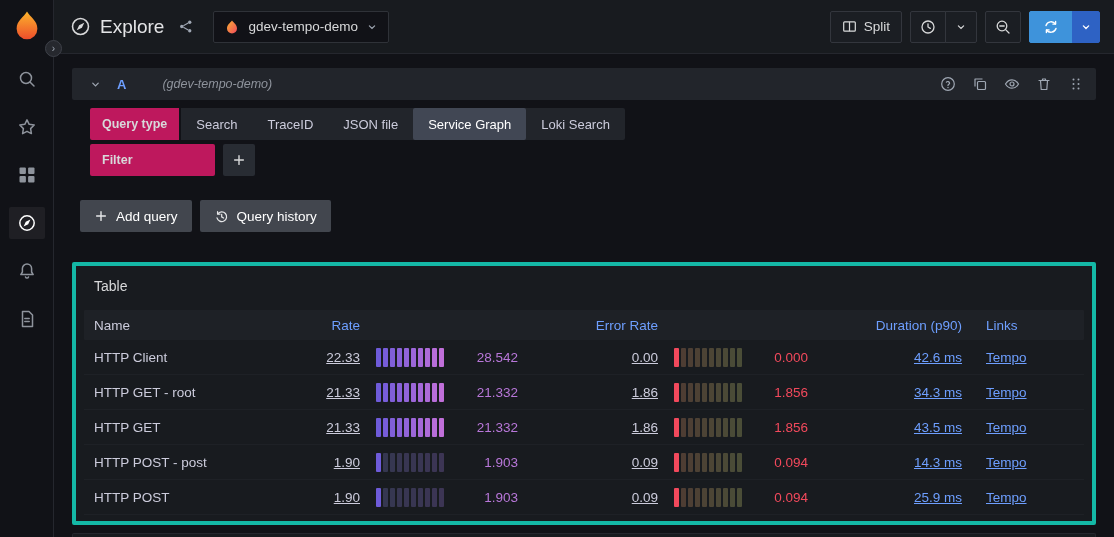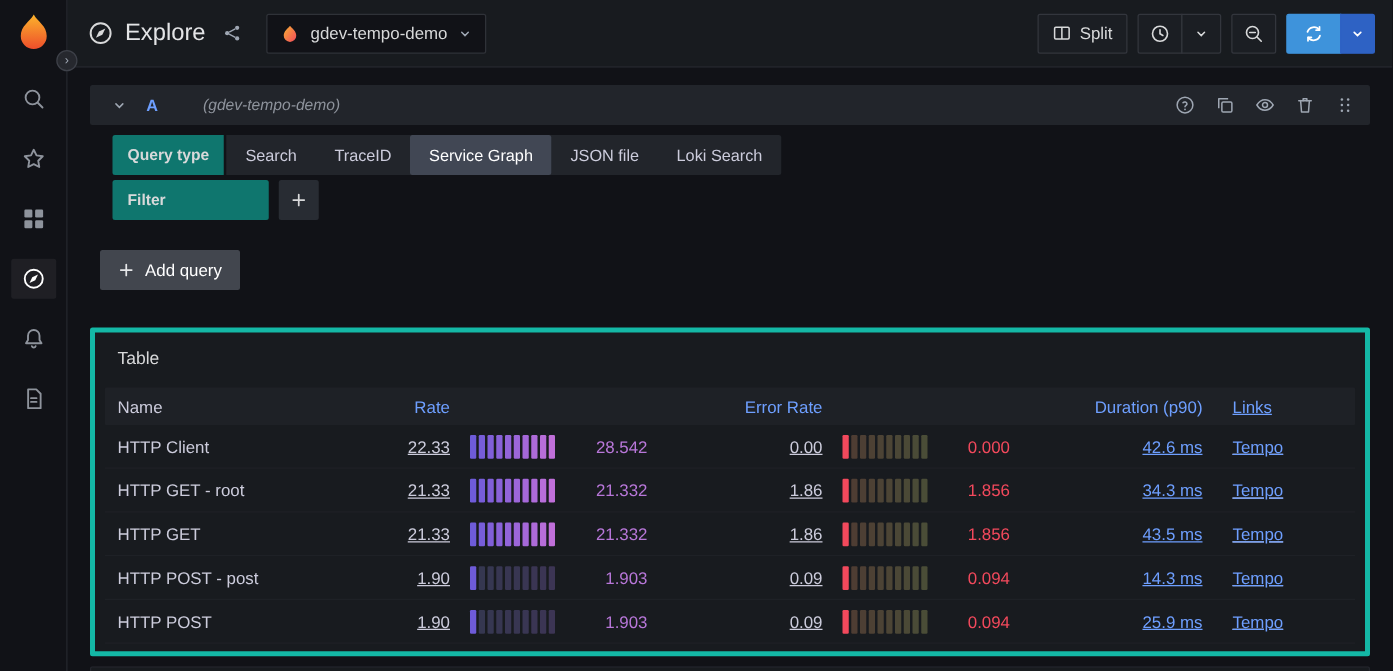--- a/index.html
+++ b/index.html
@@ -77,21 +77,21 @@
   }
   .collapse-btn { background: none; border: none; color: #9fa7b3; cursor: pointer; padding: 2px; }
   .refid { margin-left: 14px; color: #6E9FFF; font-weight: 700; font-size: 13px; }
   .ds-hint { margin-left: 36px; font-style: italic; color: #8e939c; font-size: 12.5px; }
   .qh-icons { margin-left: auto; display: flex; align-items: center; gap: 16px; }
   .qh-icon-btn { background: none; border: none; color: #9fa7b3; cursor: pointer; padding: 0; }
 
   .query-body { padding: 4px 0 0 18px; }
   .q-row { display: flex; align-items: center; margin-top: 4px; }
   .inline-label {
-    background: #0f766e; padding: 0 12px; height: 32px;
+    background: #be185d; padding: 0 12px; height: 32px;
     display: flex; align-items: center;
     font-weight: 700; font-size: 12.5px; color: #d8d9da;
     border-radius: 2px 0 0 2px;
   }
   .filter-label { width: 125px; border-radius: 2px; }
   .chips { display: flex; background: #22252b; margin-left: 2px; border-radius: 0 2px 2px 0; }
   .qt-chip {
     height: 32px; padding: 0 15px; background: transparent; border: none;
     color: #CCCCDC; font-size: 13px; font-weight: 500; cursor: pointer; border-radius: 2px;
   }
@@ -125,21 +125,21 @@
     align-items: center;
   }
   .tbl-header {
     height: 30px; background: #1e2126; border-radius: 1px;
     color: #6E9FFF; font-weight: 500; font-size: 13.5px;
   }
   .tbl-row { height: 35px; box-shadow: inset 0 -1px 0 #1e2126; font-size: 13.5px; }
   .cell { min-width: 0; }
   .c-name { padding-left: 10px; color: #CCCCDC; }
   .c-num { text-align: right; padding-right: 10px; }
-  .c-links { padding-left: 14px; text-decoration: underline; }
+  .c-links { padding-left: 14px; }
   .link-white { color: #CCCCDC; text-decoration: underline; cursor: pointer; }
   .link-blue { color: #6E9FFF; text-decoration: underline; cursor: pointer; }
 
   .gauge-cell { display: flex; align-items: center; padding-left: 6px; }
   .gauge { display: flex; gap: 2px; height: 19px; }
   .gauge-seg { width: 5px; border-radius: 1px; }
   .gauge-val { flex: 1; text-align: right; padding-right: 12px; }
   .rate-val { color: #B877D9; }
   .error-val { color: #F2495C; }
 
@@ -368,22 +368,22 @@
           </button>
         </span>
       </div>
 
       <div class="query-body">
         <div class="q-row">
           <span class="inline-label">Query type</span>
           <div class="chips">
               <button class="qt-chip">Search</button>
               <button class="qt-chip">TraceID</button>
+              <button class="qt-chip">JSON file</button>
               <button class="qt-chip selected">Service Graph</button>
-              <button class="qt-chip">JSON file</button>
               <button class="qt-chip">Loki Search</button>
             </div>
         </div>
         <div class="q-row">
           <span class="inline-label filter-label">Filter</span>
           <button class="plus-btn">
             <span>
               <svg width="14" height="14" viewBox="0 0 16 16" stroke="currentColor" stroke-width="1.6" fill="none" stroke-linecap="round">
                   <path d="M8 3v10M3 8h10"></path>
                 </svg>
@@ -394,20 +394,30 @@
     </section>
 
     <div class="actions">
       <button class="action-btn">
         <span class="a-icon">
           <svg width="14" height="14" viewBox="0 0 16 16" stroke="currentColor" stroke-width="1.6" fill="none" stroke-linecap="round">
               <path d="M8 3v10M3 8h10"></path>
             </svg>
           </span>
         <span>Add query</span>
+      </button>
+      <button class="action-btn">
+        <span class="a-icon">
+          <svg width="15" height="15" viewBox="0 0 16 16" stroke="currentColor" stroke-width="1.3" fill="none" stroke-linecap="round" stroke-linejoin="round">
+            <path d="M3.2 9.5A5.2 5.2 0 1 0 4 5.2"></path>
+              <path d="M3.8 2.8v2.6h2.6"></path>
+              <path d="M8.2 5.6v2.8l2 1.2"></path>
+          </svg>
+          </span>
+        <span>Query history</span>
       </button>
     </div>
 
     <section class="table-panel">
       <div class="panel-title">Table</div>
       <div class="tbl">
         <div class="tbl-header">
           <div class="cell c-name">Name</div>
           <div class="cell c-num">Rate</div>
           <div class="cell"></div>

